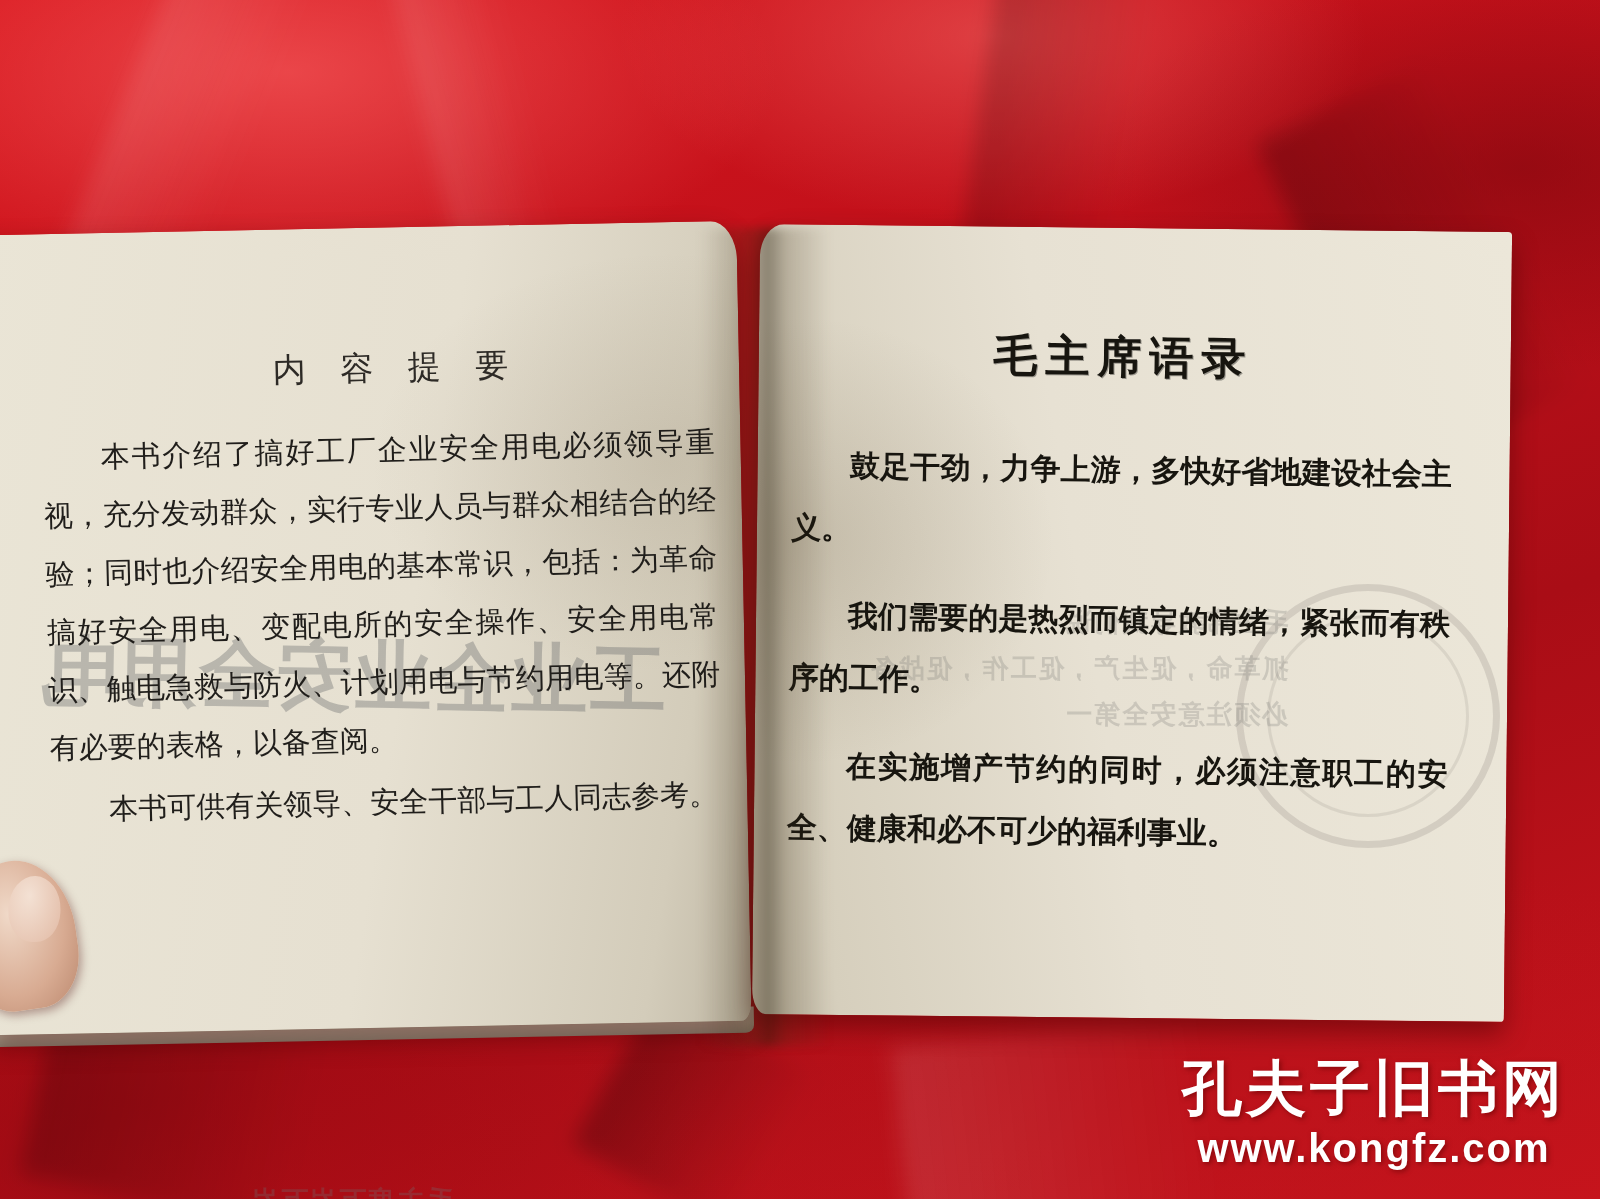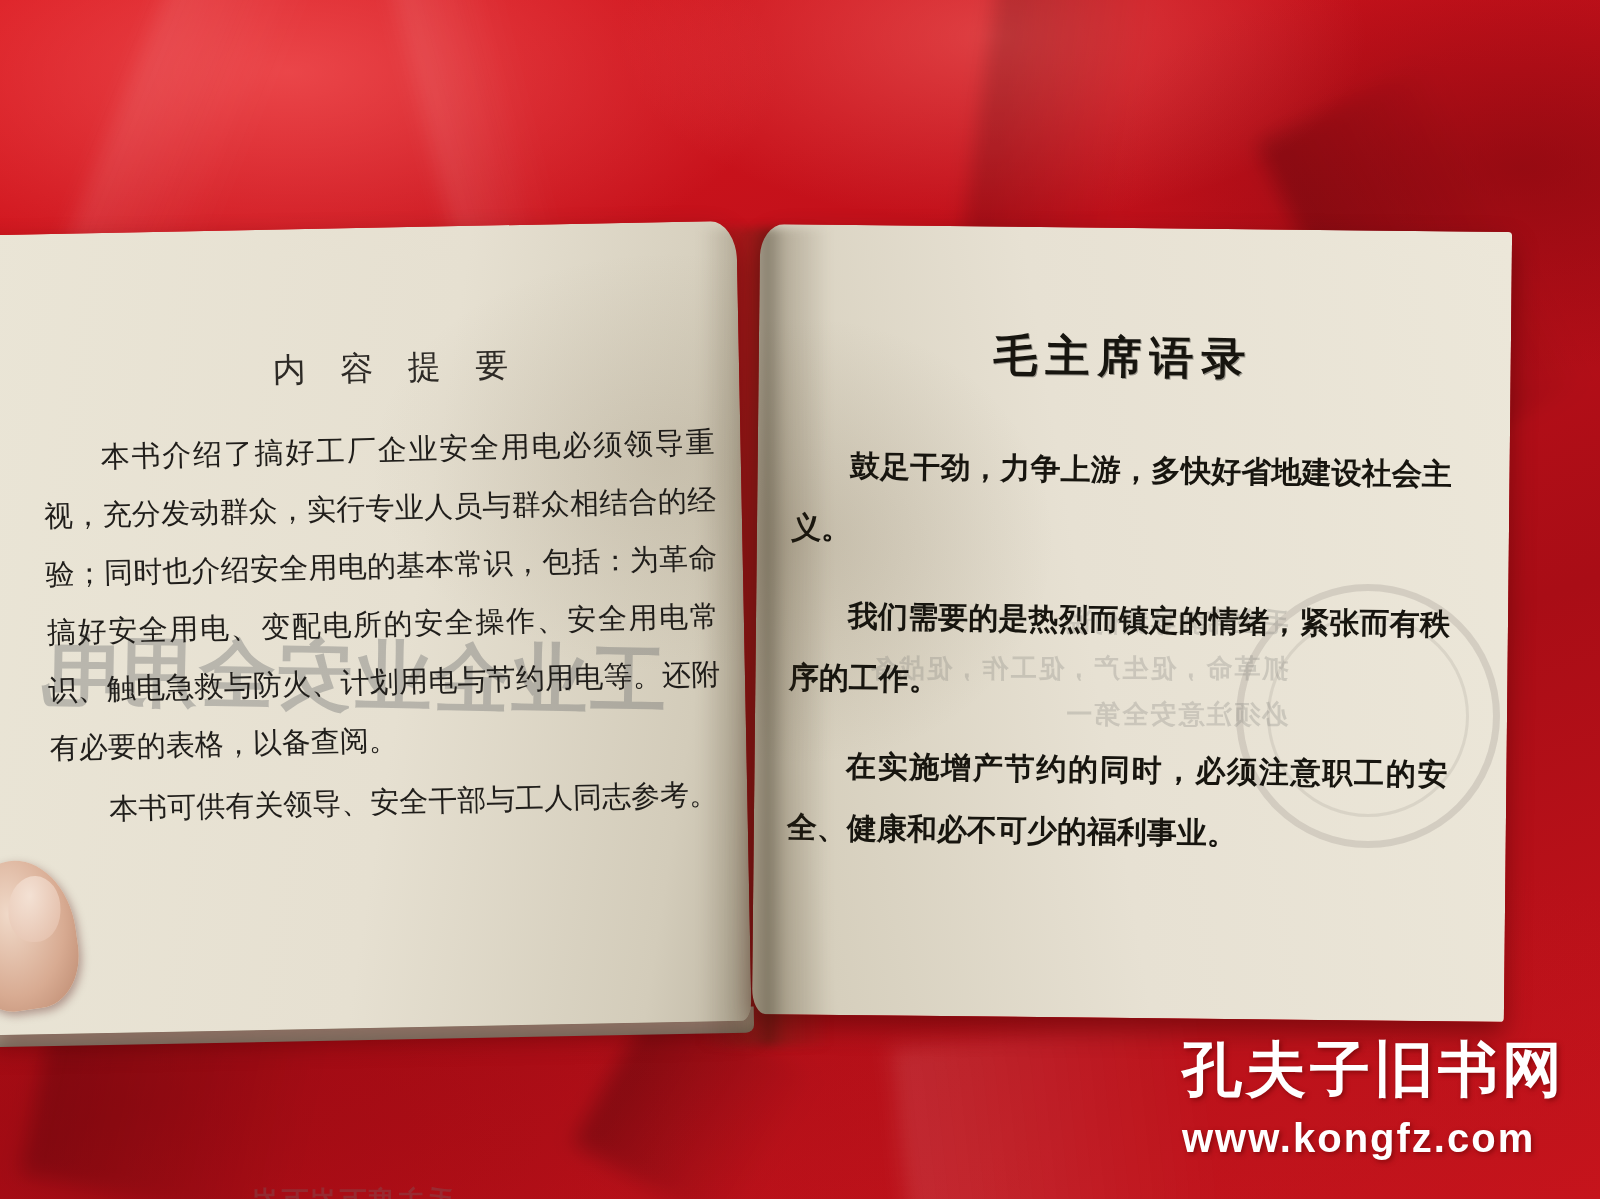--- a/index.html
+++ b/index.html
@@ -237,39 +237,39 @@
     background: radial-gradient(ellipse at 40% 30%, #f6e6da, #e3bca7);
     border-radius: 50% 50% 46% 46%;
     transform: rotate(10deg);
     opacity: 0.85;
   }
 
   
   .watermark {
     position: absolute;
     right: 34px;
-    bottom: 38px;
-    text-align: left;
+    bottom: 28px;
+    text-align: center;
     color: #ffffff;
     text-shadow: 2px 2px 5px rgba(90,0,0,0.55);
     user-select: none;
   }
   .wm-main {
     font-size: 60px;
     font-weight: bold;
     letter-spacing: 4px;
     font-family: "DejaVu Sans", "Liberation Sans", sans-serif;
     line-height: 1.05;
   }
   .wm-url {
     font-size: 40px;
     font-weight: bold;
     letter-spacing: 2px;
     font-family: "Liberation Sans", sans-serif;
-    margin-top: 15px;
+    margin-top: 6px;
   }
 </style>
 </head>
 <body>
 
 <div id="scene">
 
   <div class="cloth">
     <div class="fold f1"></div>
     <div class="fold f2"></div>

